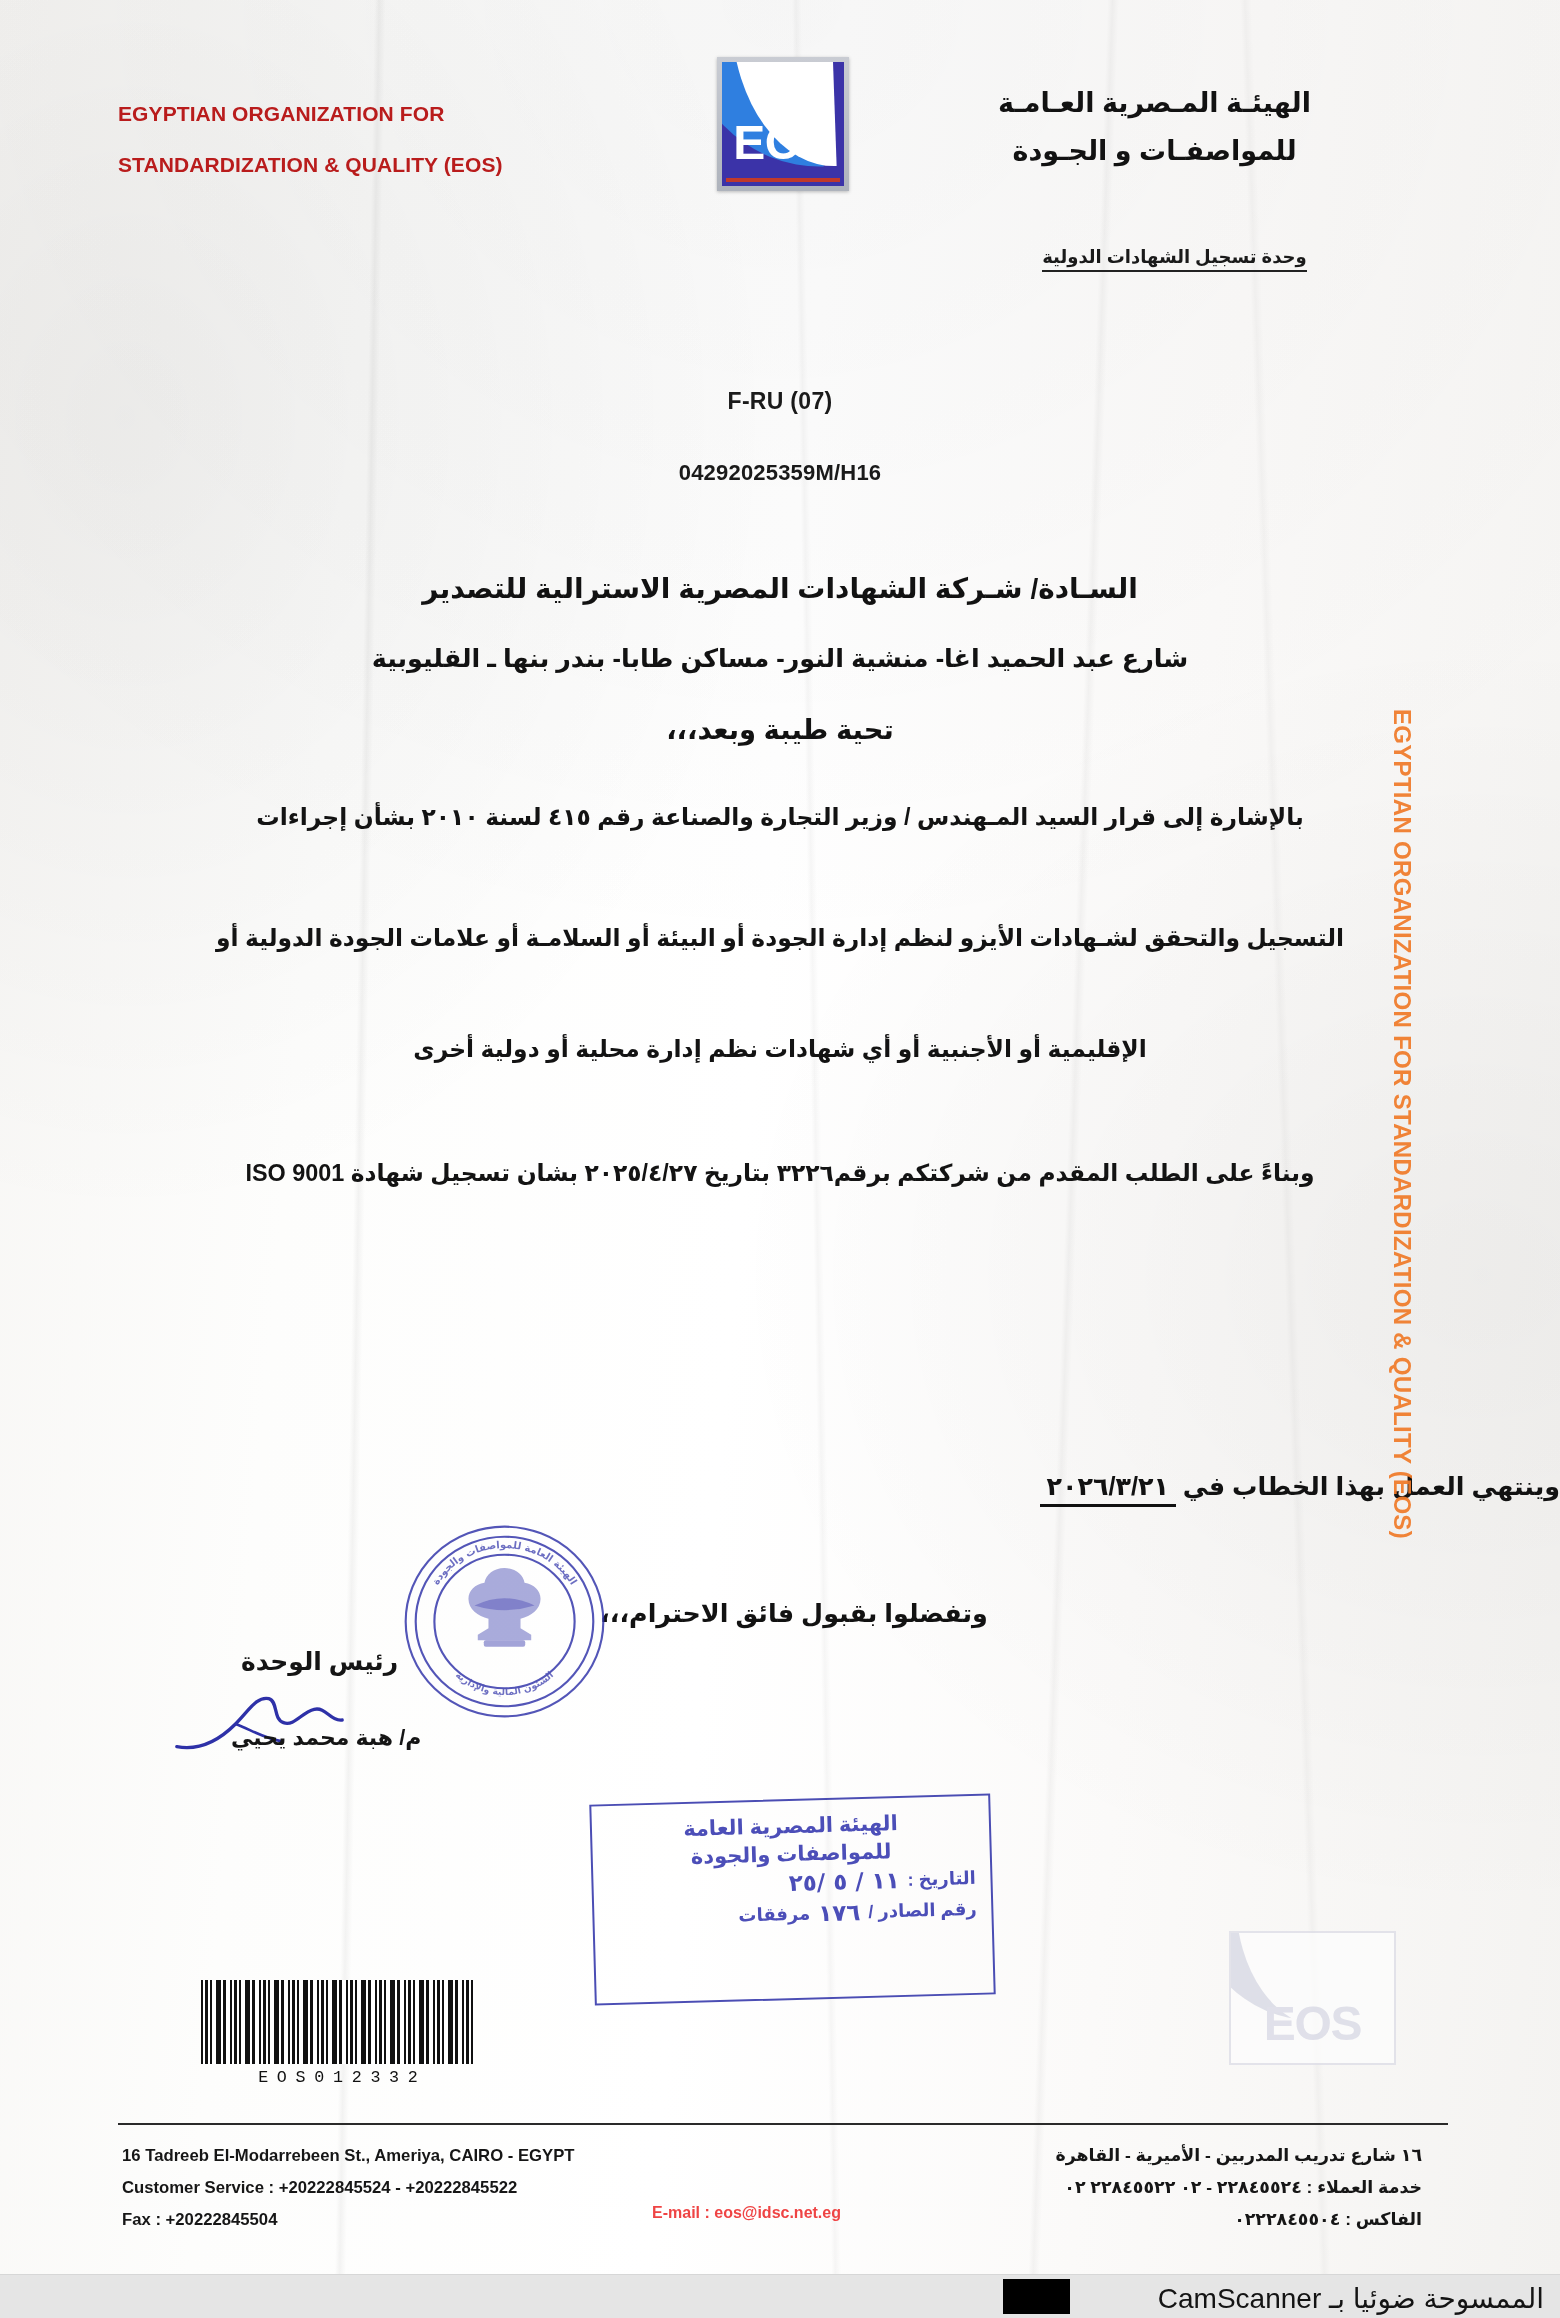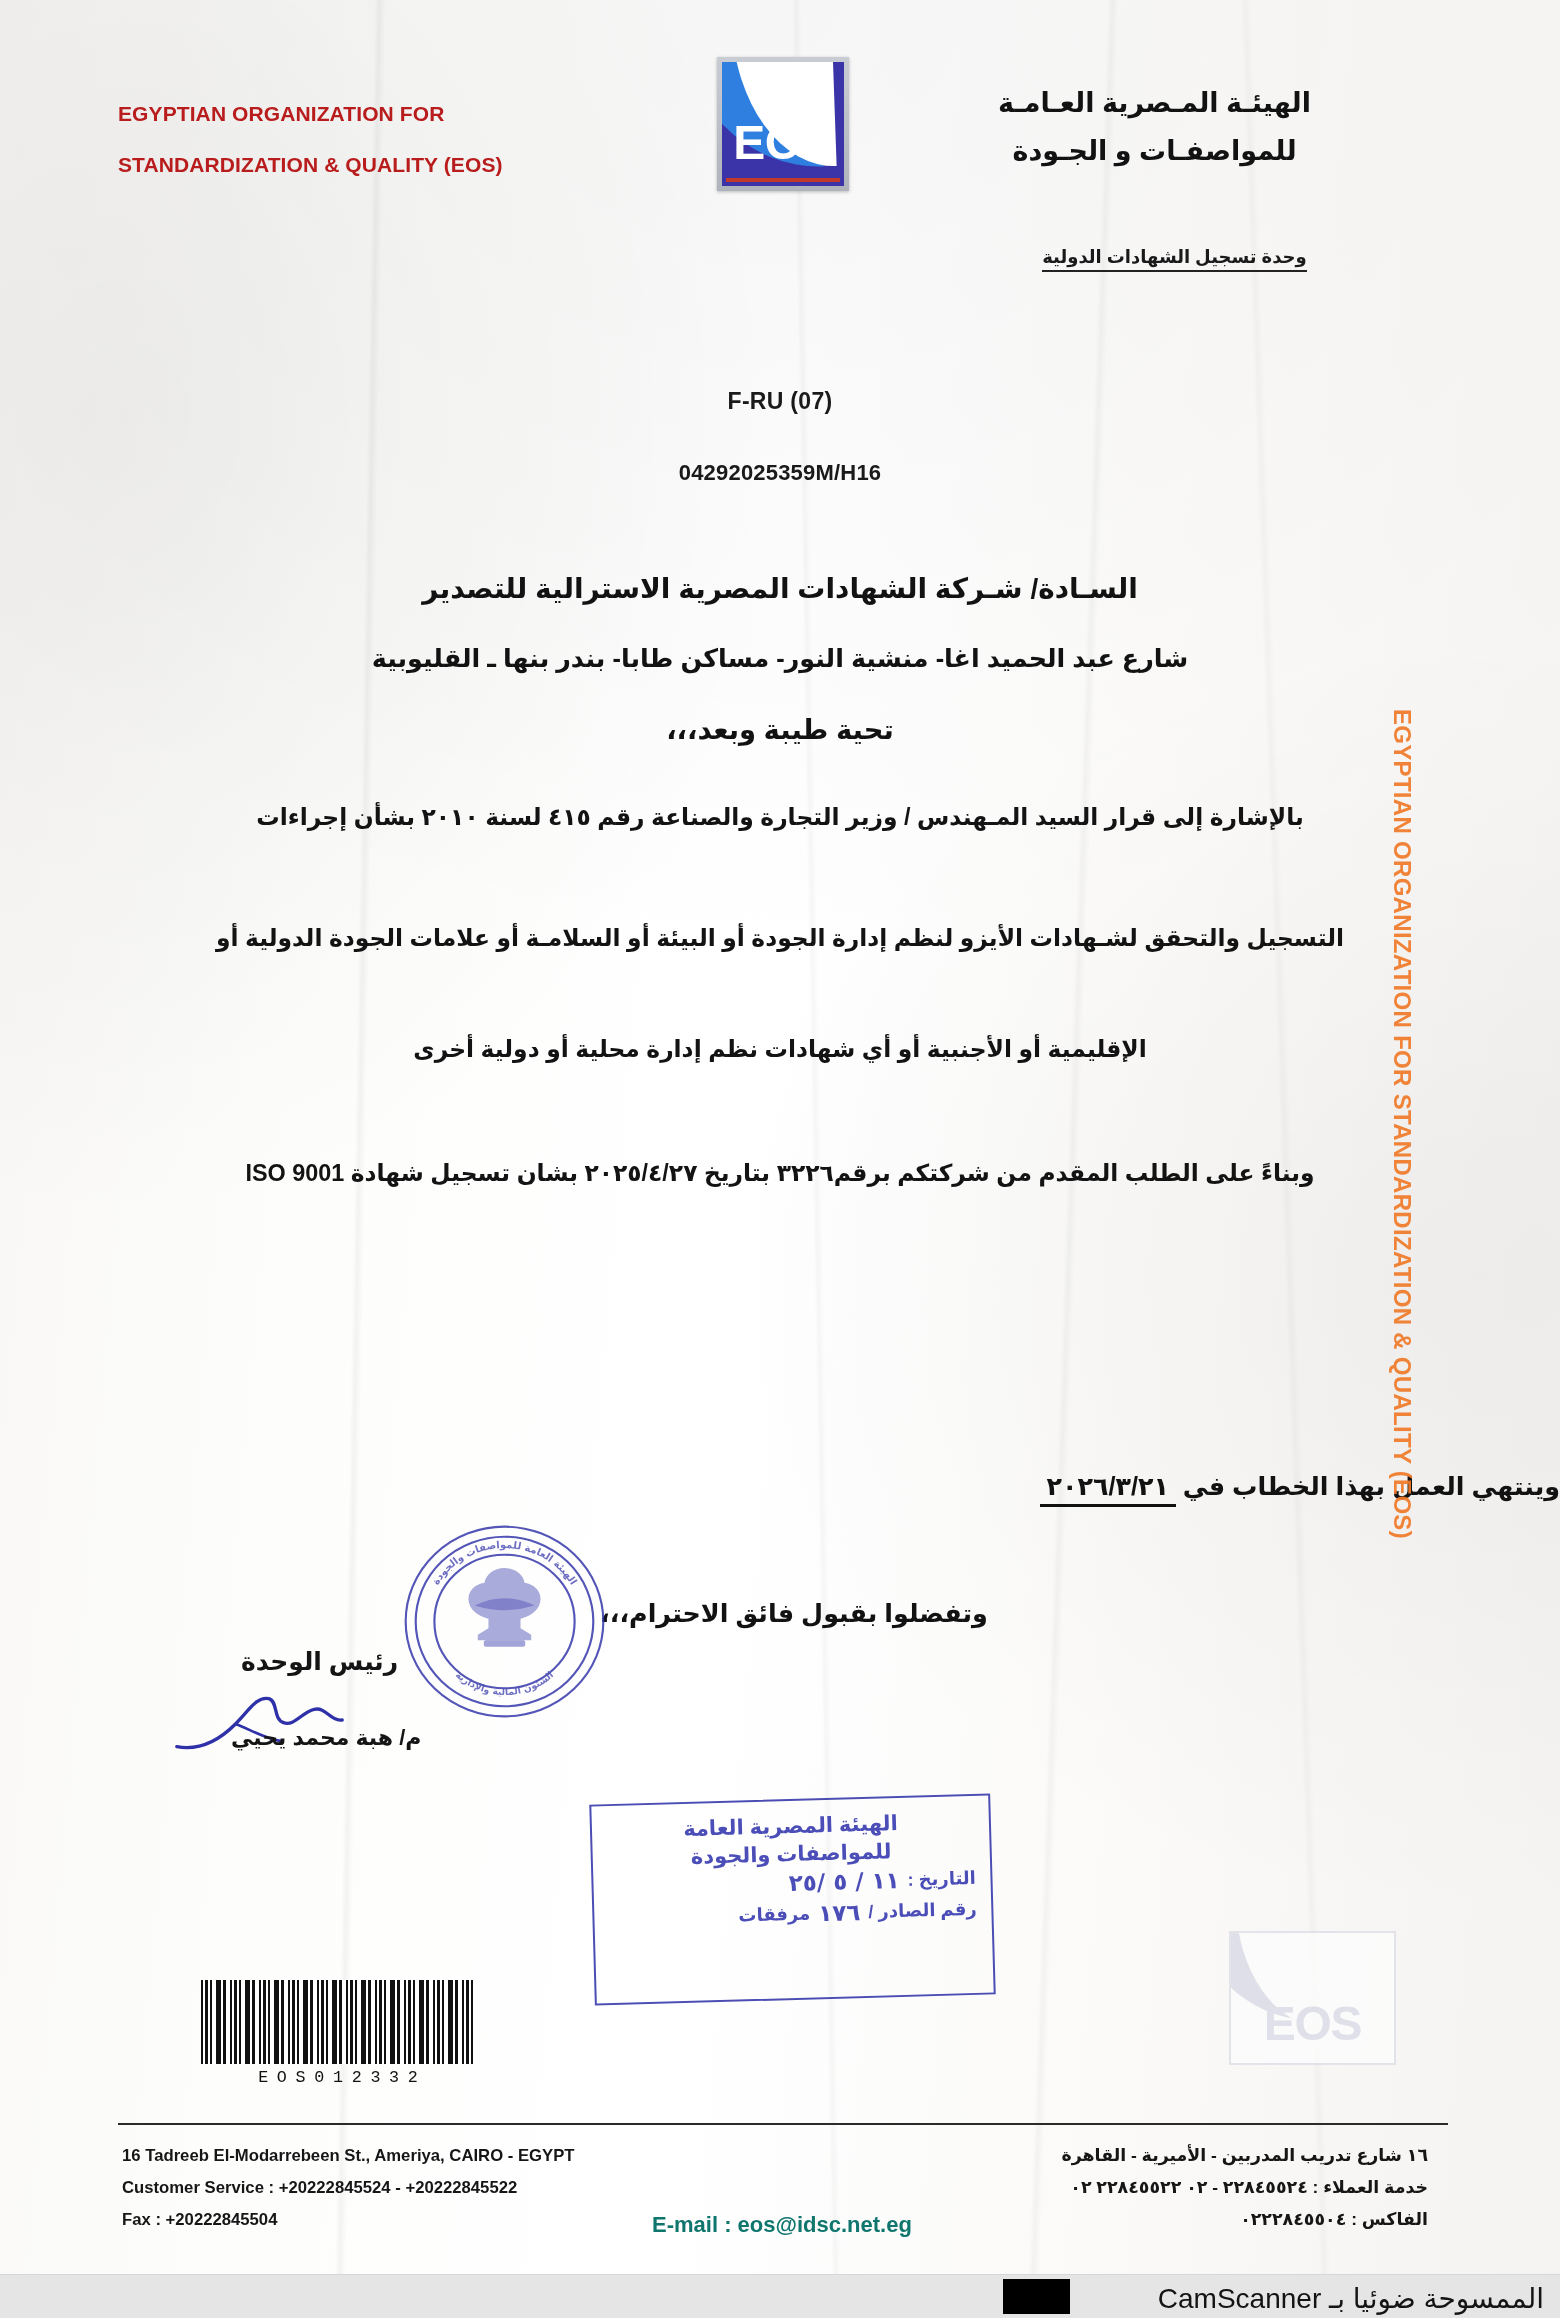--- a/index.html
+++ b/index.html
@@ -388,28 +388,27 @@
     top: 2140px;
     font-size: 16.7px;
     font-weight: bold;
     line-height: 32px;
     color: #161616;
   }
   #footer-email {
     position: absolute;
     left: 652px;
     top: 2204px;
-    font-size: 22px;
-    font-weight: bold;
-    color: #0f766e;
-    margin-top: 8px;
+    font-size: 16px;
+    font-weight: bold;
+    color: #ef4444;
   }
   #footer-ar {
     position: absolute;
-    right: 132px;
+    right: 138px;
     top: 2139px;
     direction: rtl;
     text-align: right;
     font-size: 17.4px;
     font-weight: bold;
     line-height: 32px;
     color: #161616;
   }
 
   

